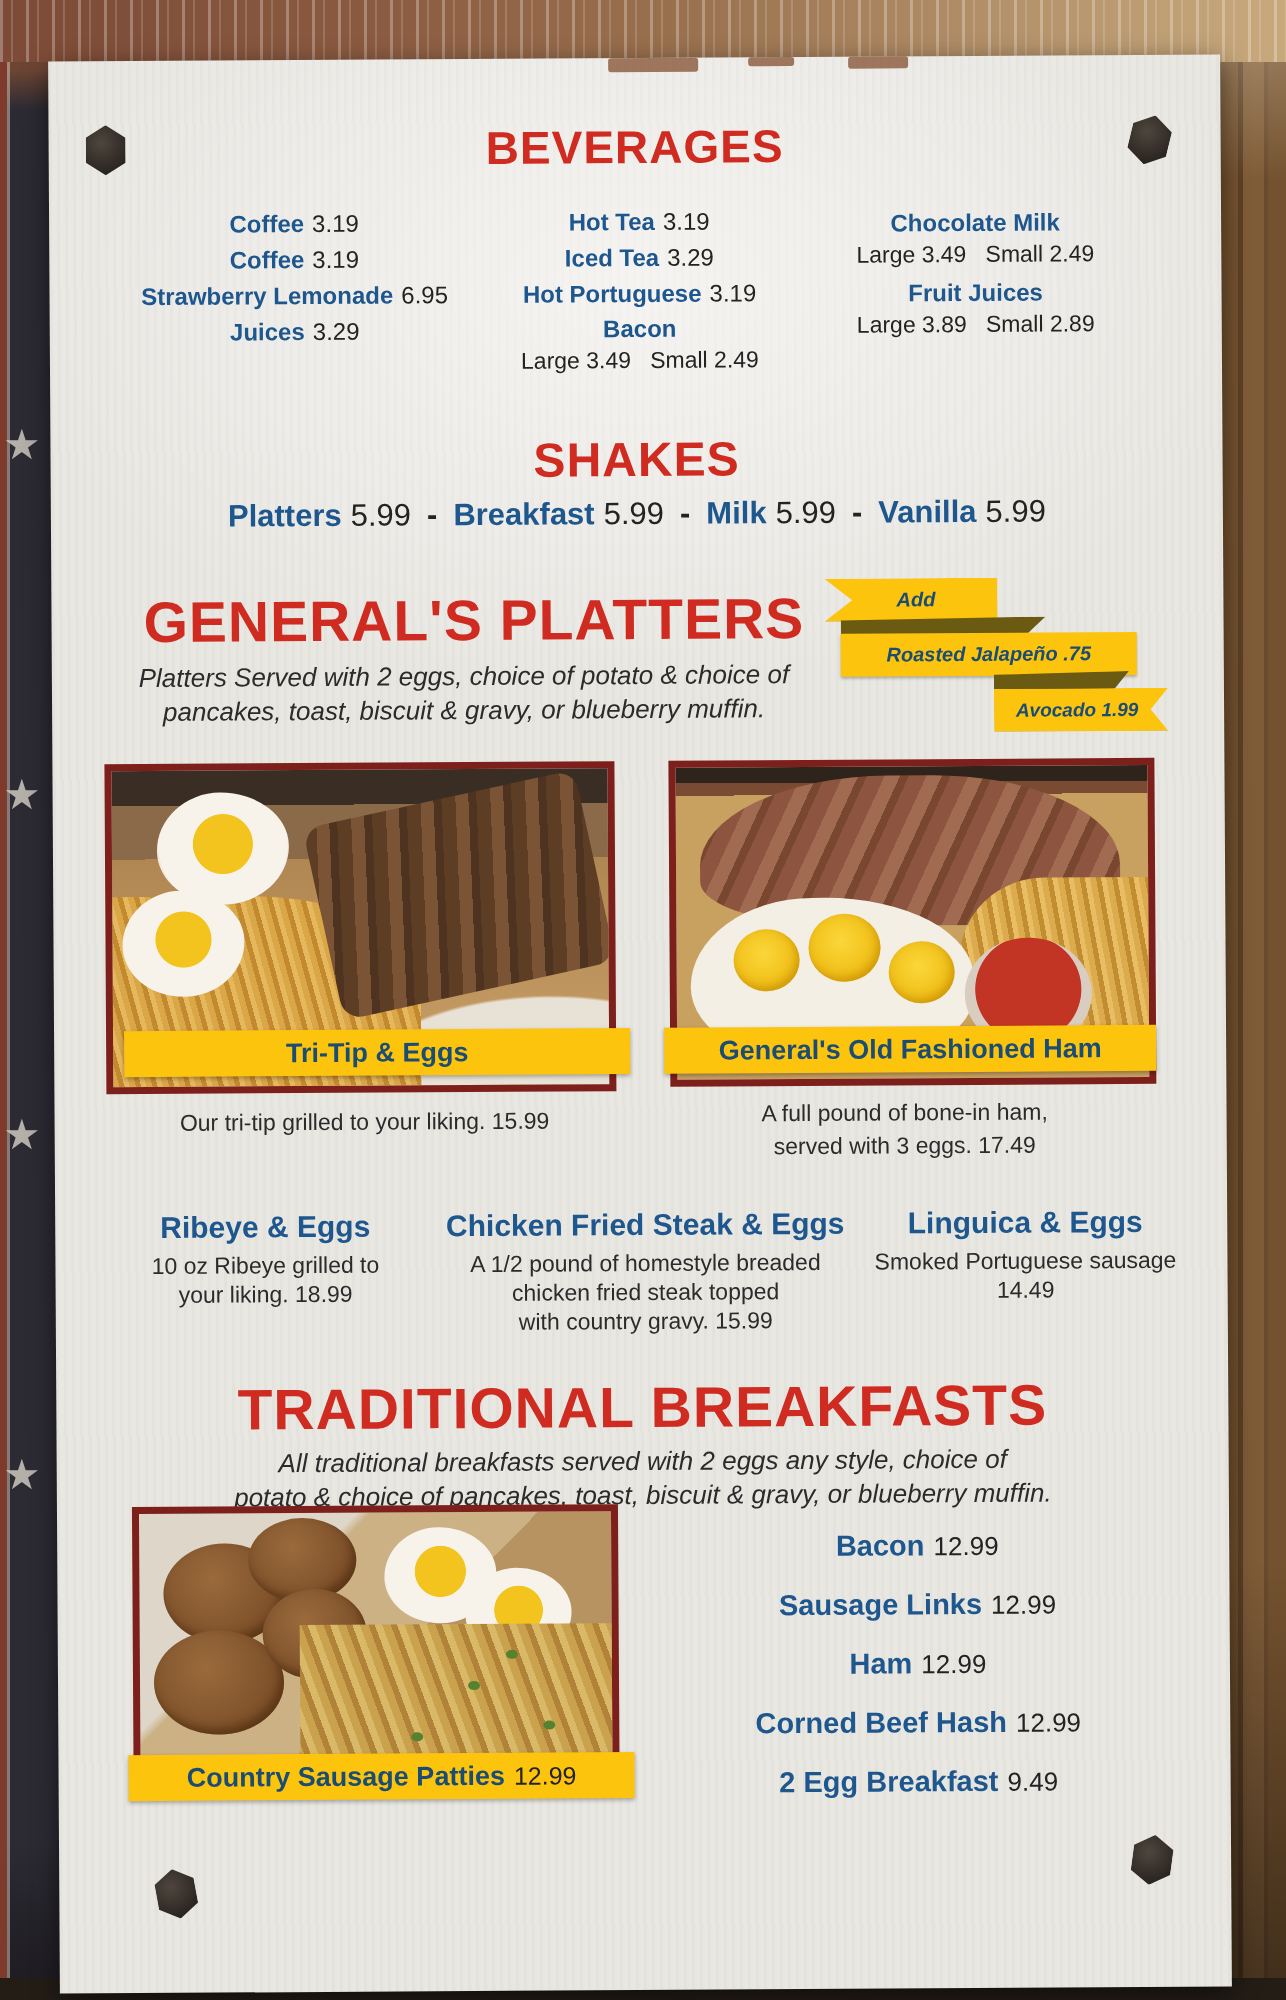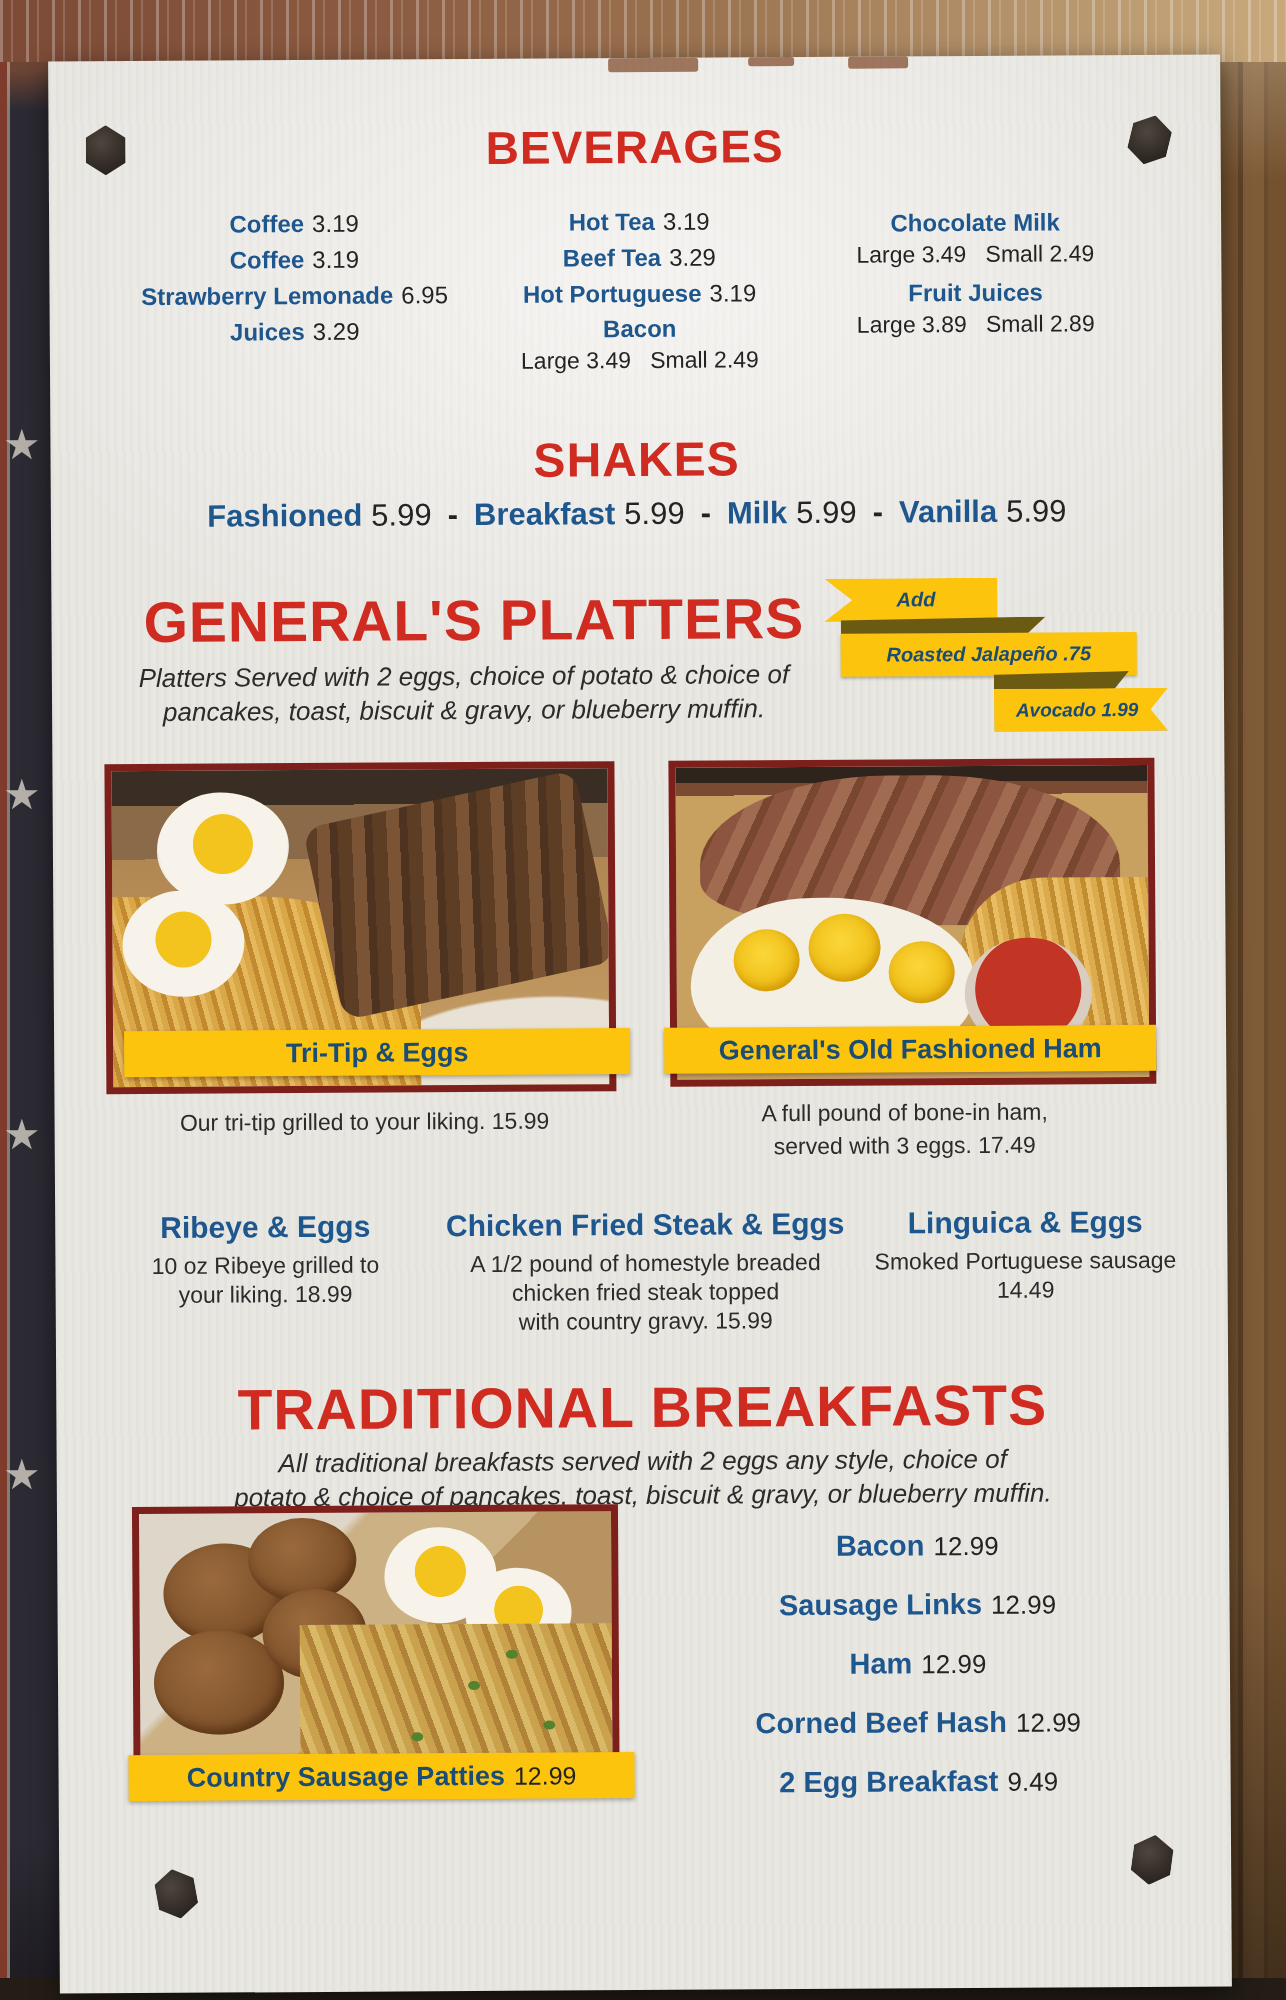--- a/index.html
+++ b/index.html
@@ -153,36 +153,36 @@
 
   <div class="bev-col c1">
     <div class="bev-item"><span class="blue bname">Coffee</span><span class="bprice">3.19</span></div>
     <div class="bev-item"><span class="blue bname">Coffee</span><span class="bprice">3.19</span></div>
     <div class="bev-item"><span class="blue bname">Strawberry Lemonade</span><span class="bprice">6.95</span></div>
     <div class="bev-item"><span class="blue bname">Juices</span><span class="bprice">3.29</span></div>
   </div>
 
   <div class="bev-col c2">
     <div class="bev-item"><span class="blue bname">Hot Tea</span><span class="bprice">3.19</span></div>
-    <div class="bev-item"><span class="blue bname">Beef Tea</span><span class="bprice">3.29</span></div>
+    <div class="bev-item"><span class="blue bname">Iced Tea</span><span class="bprice">3.29</span></div>
     <div class="bev-item"><span class="blue bname">Hot Portuguese</span><span class="bprice">3.19</span></div>
     <div class="size-head"><span class="blue">Bacon</span></div>
     <div class="sizes">Large 3.49   Small 2.49</div>
   </div>
 
   <div class="bev-col c3">
     <div class="size-head"><span class="blue">Chocolate Milk</span></div>
     <div class="sizes">Large 3.49   Small 2.49</div>
     <div class="size-head"><span class="blue">Fruit Juices</span></div>
     <div class="sizes">Large 3.89   Small 2.89</div>
   </div>
 
   <div class="red-title shakes-title">SHAKES</div>
   <div class="shakes-line">
-    <span class="sname">Fashioned</span><span class="sprice">5.99</span><span class="ssep">-</span><span class="sname">Breakfast</span><span class="sprice">5.99</span><span class="ssep">-</span><span class="sname">Milk</span><span class="sprice">5.99</span><span class="ssep">-</span><span class="sname">Vanilla</span><span class="sprice">5.99</span>
+    <span class="sname">Platters</span><span class="sprice">5.99</span><span class="ssep">-</span><span class="sname">Breakfast</span><span class="sprice">5.99</span><span class="ssep">-</span><span class="sname">Milk</span><span class="sprice">5.99</span><span class="ssep">-</span><span class="sname">Vanilla</span><span class="sprice">5.99</span>
   </div>
 
   <div class="red-title gp-title">GENERAL'S PLATTERS</div>
   <div class="italic-sub gp-sub">
     <div>Platters Served with 2 eggs, choice of potato &amp; choice of</div>
     <div>pancakes, toast, biscuit &amp; gravy, or blueberry muffin.</div>
   </div>
 
   <div class="ribbon r-add">Add</div>
   <div class="fold f1"></div>

